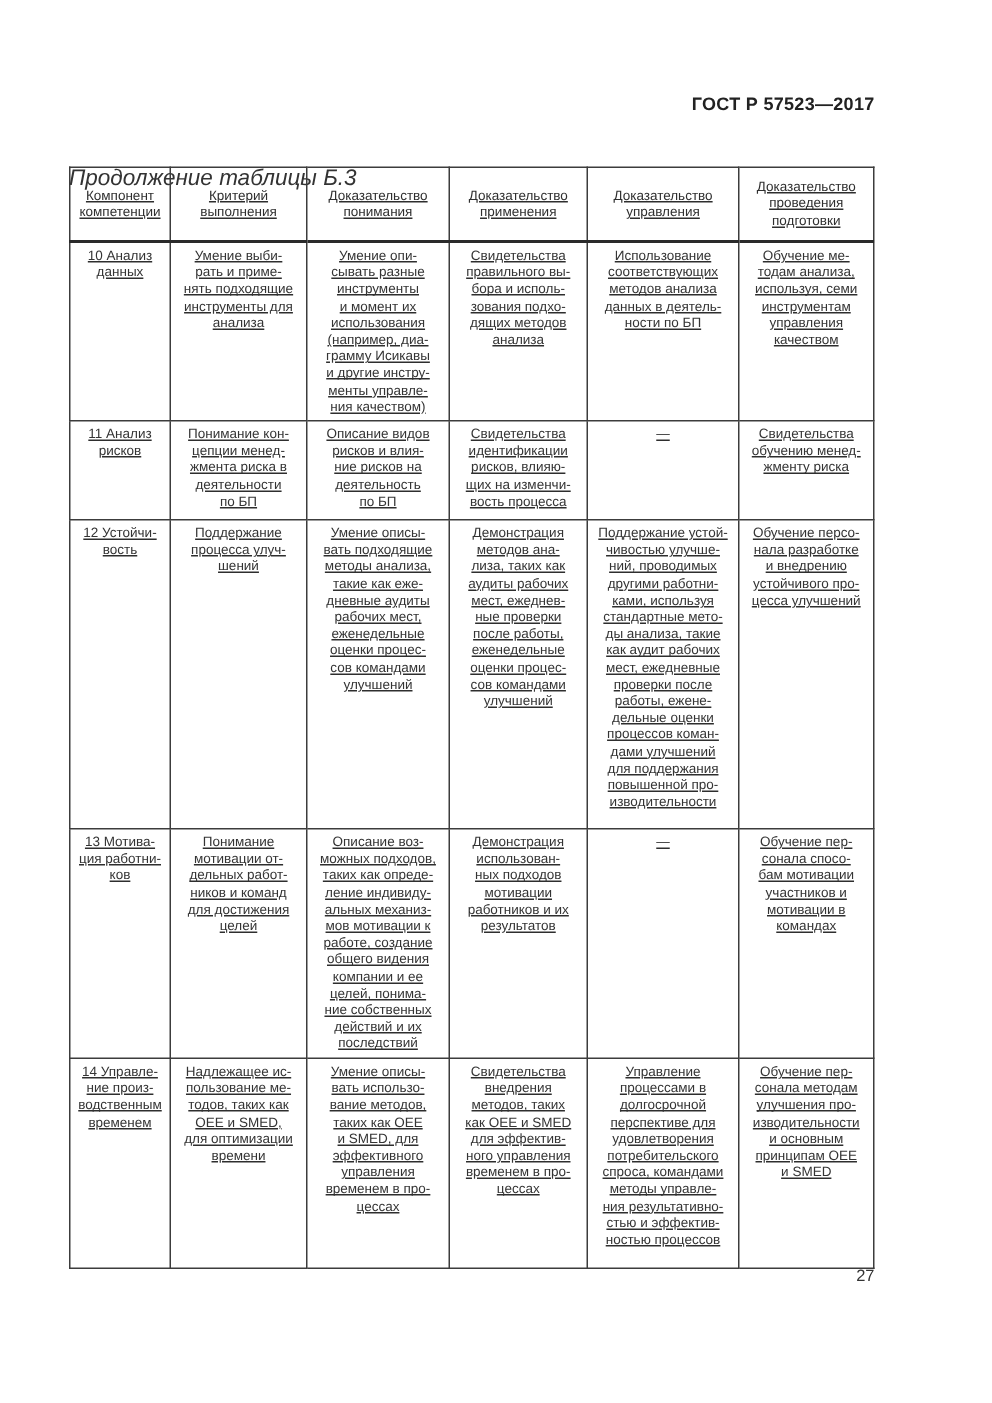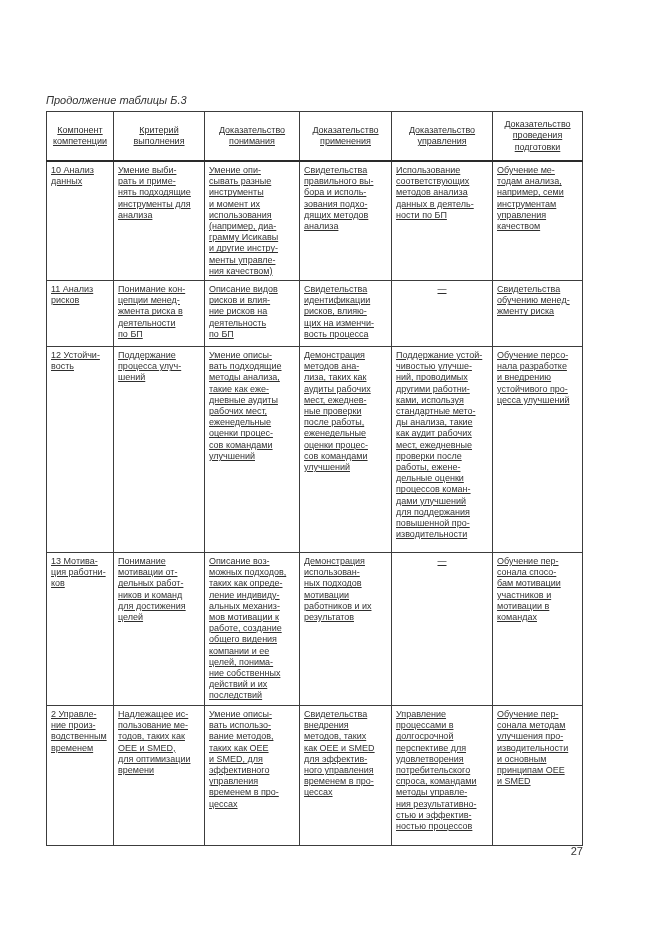--- a/index.html
+++ b/index.html
@@ -22,23 +22,23 @@
     left: 46px;
     width: 537px;
     text-align: right;
     font-size: 12px;
     font-weight: bold;
     color: #222222;
     letter-spacing: 0.2px;
   }
   .table-caption {
     position: absolute;
-    top: 94px;
+    top: 110px;
     left: 46px;
-    font-size: 11px;
+    font-size: 15px;
     font-style: italic;
     color: #333333;
   }
   table.b3 {
     position: absolute;
     top: 111px;
     left: 46px;
     width: 536px;
     border-collapse: collapse;
     table-layout: fixed;
@@ -46,20 +46,21 @@
   }
   table.b3 th, table.b3 td {
     border: 1px solid #3c3c3c;
     vertical-align: top;
     font-size: 9px;
     line-height: 11.2px;
     padding: 3px 4px;
     white-space: pre-line;
     overflow: hidden;
     color: #343434;
+    text-align: center;
   }
   table.b3 th {
     font-weight: normal;
     text-align: center;
     vertical-align: middle;
     height: 42px;
     border-bottom: 2.5px solid #2a2a2a;
     color: #2f2f2f;
   }
   tr.r10 { height: 118px; }
@@ -79,20 +80,21 @@
     text-align: right;
     font-size: 11px;
     color: #333333;
   }
 </style>
 </head>
 <body>
 
 <div class="page">
 
+  <div class="doc-number">ГОСТ Р 57523—2017</div>
 
   <div class="table-caption">Продолжение таблицы Б.3</div>
 
   <table class="b3">
     <colgroup>
       <col style="width:67px">
       <col style="width:91px">
       <col style="width:95px">
       <col style="width:92px">
       <col style="width:101px">
@@ -140,21 +142,21 @@
 зования подхо-
 дящих методов
 анализа</td>
         <td>Использование
 соответствующих
 методов анализа
 данных в деятель-
 ности по БП</td>
         <td>Обучение ме-
 тодам анализа,
-например, семи
+используя, семи
 инструментам
 управления
 качеством</td>
       </tr>
       <tr class="r11">
         <td>11 Анализ
 рисков</td>
         <td>Понимание кон-
 цепции менед-
 жмента риска в
@@ -256,21 +258,21 @@
 результатов</td>
         <td class="dash">—</td>
         <td>Обучение пер-
 сонала спосо-
 бам мотивации
 участников и
 мотивации в
 командах</td>
       </tr>
       <tr class="r14">
-        <td>2 Управле-
+        <td>14 Управле-
 ние произ-
 водственным
 временем</td>
         <td>Надлежащее ис-
 пользование ме-
 тодов, таких как
 OEE и SMED,
 для оптимизации
 времени</td>
         <td>Умение описы-

